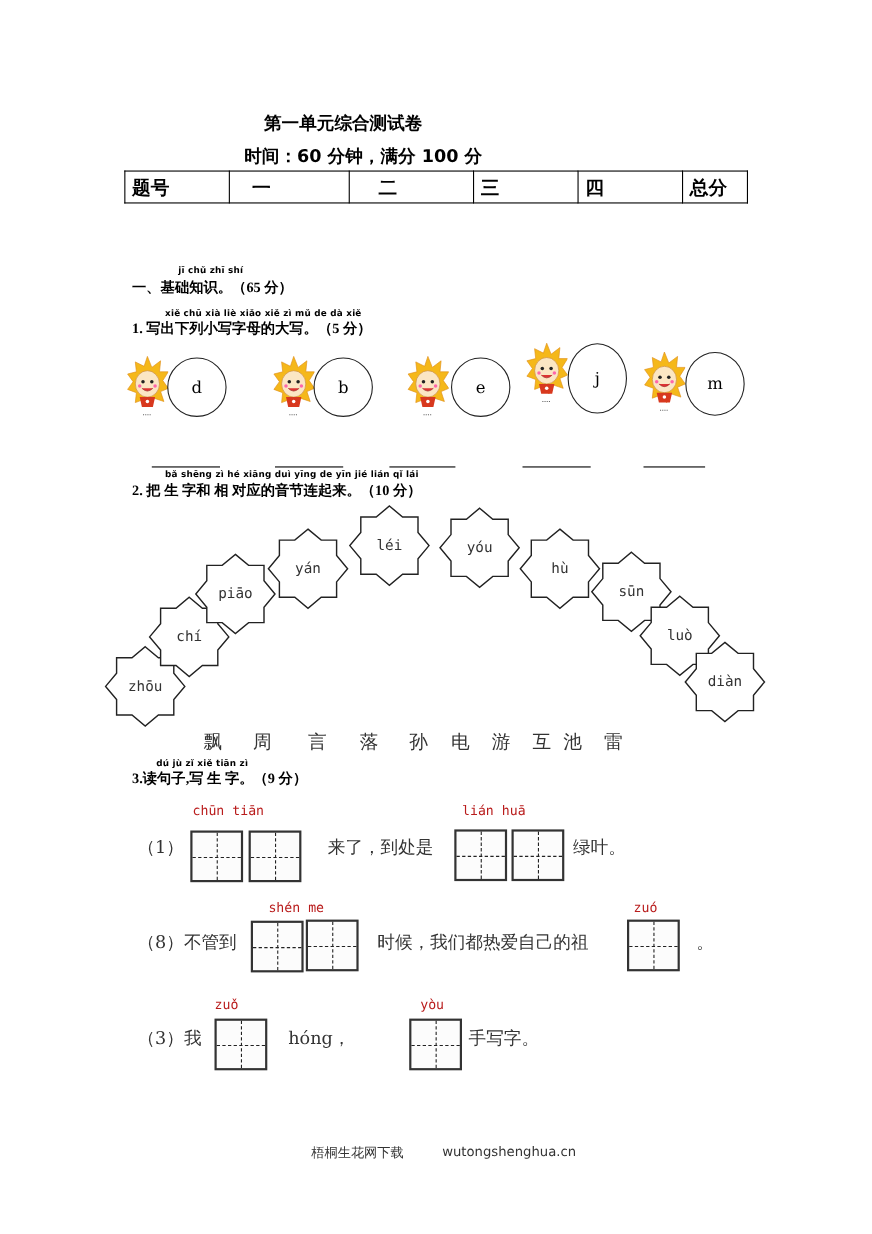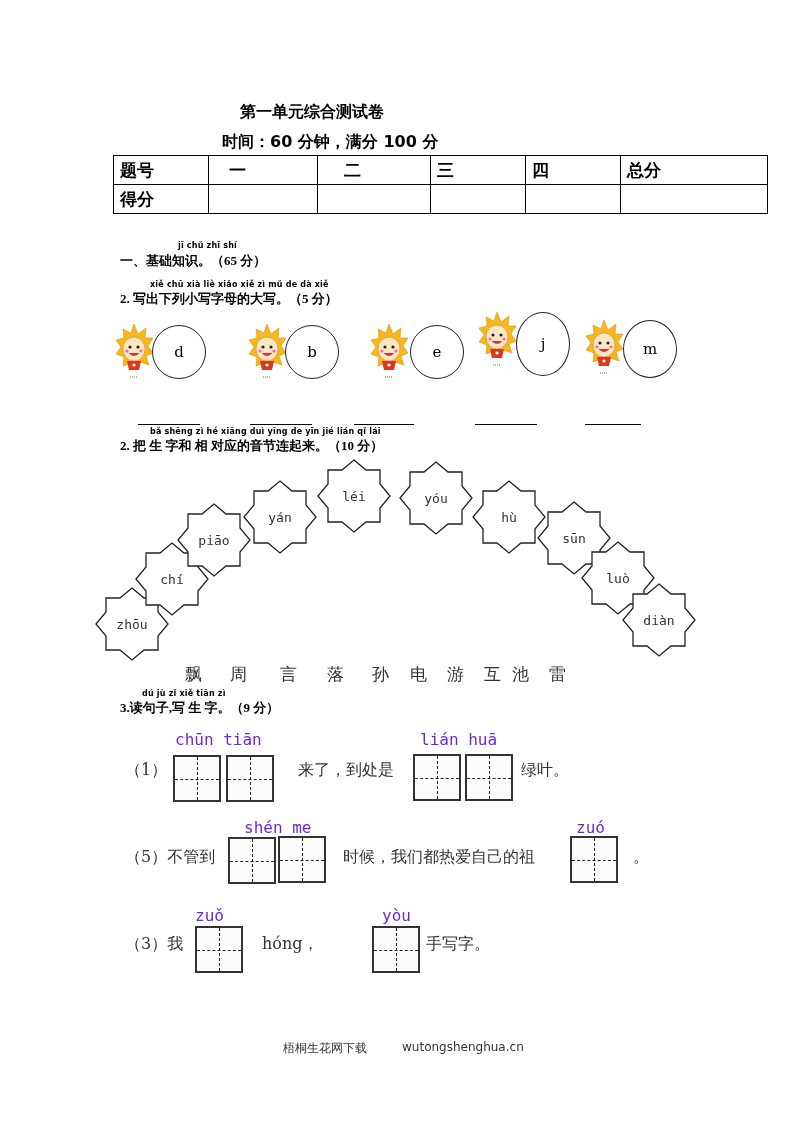--- a/index.html
+++ b/index.html
@@ -1,39 +1,39 @@
 <!DOCTYPE html>
 <html><head>
 <meta charset="utf-8">
 <style>
   html, body { margin:0; padding:0; background:#ffffff; }
   body { width:793px; height:1122px; position:relative; overflow:hidden;
          font-family:"DejaVu Serif", "Liberation Serif", serif; color:#000; }
   .abs { position:absolute;text-align:right; }
   .title { left:240px; top:102px; font-size:16px; font-weight:bold; font-family:"DejaVu Sans", sans-serif; letter-spacing:0px; }
   .subtitle { left:222px; top:132px; font-size:16px; font-weight:bold; font-family:"DejaVu Sans", sans-serif; }
-  table.score { position:absolute; left:113px; top:155px; width:655px; border-collapse:collapse; }
+  table.score { position:absolute; left:113px; top:155px; width:567px; border-collapse:collapse; }
   table.score td { border:1px solid #000; height:28px; padding:0 6px; font-size:17px; font-weight:bold;
                    font-family:"DejaVu Sans", sans-serif; vertical-align:middle; }
   .py { font-family:"DejaVu Sans", sans-serif; font-size:8px; font-weight:bold; position:absolute; white-space:nowrap; letter-spacing:0.2px; }
   .heading { font-family:Liberation Serif, serif; font-weight:bold; font-size:13px; position:absolute; white-space:nowrap; }
   .sun { position:absolute; width:38px; height:58px; }
   .circle { position:absolute; border:1.3px solid #222; border-radius:50%; display:flex; align-items:center; justify-content:center;
             font-family:"DejaVu Serif", serif; font-size:15px; }
   .uline { position:absolute; height:0; border-top:1.2px solid #000; }
   .star { position:absolute; width:76px; height:76px; }
   .star svg { position:absolute; left:0; top:0; }
   .star span { position:absolute; left:0; top:0; width:76px; height:76px; display:flex; align-items:center; justify-content:center;
                font-family:"DejaVu Sans Mono", monospace; font-size:13px; color:#333; }
   .chars { position:absolute; top:663px; font-size:17px; color:#333; font-family:"DejaVu Serif", serif; }
   .sent { position:absolute; font-family:"DejaVu Serif", serif; font-size:16px; color:#333; white-space:nowrap; }
   .gridbox { position:absolute; width:48px; height:47px; border:2px solid #333; background:#fcfcfc; box-sizing:border-box; }
   .gridbox::before { content:""; position:absolute; left:50%; top:0; bottom:0; border-left:1.3px dashed #222; }
   .gridbox::after { content:""; position:absolute; top:50%; left:0; right:0; border-top:1.3px dashed #222; }
-  .spy { position:absolute; font-family:"DejaVu Sans Mono", monospace; font-size:16px; color:#6d28d9; white-space:nowrap; }
+  .spy { position:absolute; font-family:"DejaVu Sans Mono", monospace; font-size:12px; color:#b91c1c; white-space:nowrap; }
   .footer { position:absolute; top:1040px; font-size:12px; color:#333; white-space:nowrap; }
 </style>
 </head>
 <body>
 
 <svg width="0" height="0" style="position:absolute">
   <defs>
     <g id="sunflower">
       <g fill="#f5b81a" stroke="#e0901a" stroke-width="0.6">
         <path d="M19 2 L23 12 L31 6 L30 16 L38 16 L33 24 L38 31 L31 34 L34 43 L25 40 L21 48 L16 41 L8 44 L9 35 L1 32 L6 25 L1 18 L9 16 L8 7 L16 11 Z"></path>
@@ -60,36 +60,28 @@
 <table class="score">
   <tbody>
       <tr>
     <td style="width:82px">题号</td>
     <td style="width:82px;padding-left:20px">一</td>
     <td style="width:80px;padding-left:26px">二</td>
     <td style="width:82px">三</td>
     <td style="width:82px">四</td>
     <td>总分</td>
   </tr>
-  <tr>
-    <td>得分</td>
-    <td></td>
-    <td></td>
-    <td></td>
-    <td></td>
-    <td></td>
-  </tr>
 </tbody>
   </table>
 
-<div class="py" style="left:178px;top:241px">jī chǔ zhī shí</div>
+<div class="py" style="left:162px;top:241px">jī chǔ zhī shí</div>
 <div class="heading" style="left:120px;top:252px">一、基础知识。（65 分）</div>
 
 <div class="py" style="left:150px;top:280px">xiě chū xià liè xiǎo xiě  zì  mǔ  de  dà  xiě</div>
-<div class="heading" style="left:120px;top:290px">2.  写出下列小写字母的大写。（5 分）</div>
+<div class="heading" style="left:120px;top:290px">1.  写出下列小写字母的大写。（5 分）</div>
 
 <svg class="sun" style="left:115px;top:322px" viewBox="0 0 38 58">
     <use href="#sunflower"></use>
   </svg>
 <div class="circle" style="left:152px;top:325px;width:52px;height:52px">
     <span>d</span>
   </div>
 
 <svg class="sun" style="left:248px;top:322px" viewBox="0 0 38 58">
     <use href="#sunflower"></use>
@@ -208,21 +200,21 @@
 <div class="sent" style="left:125px;top:760px">（1）</div>
 <div class="gridbox" style="left:173px;top:755px"></div>
 <div class="gridbox" style="left:226px;top:755px"></div>
 <div class="sent" style="left:298px;top:760px">来了，到处是</div>
 <div class="gridbox" style="left:413px;top:754px"></div>
 <div class="gridbox" style="left:465px;top:754px"></div>
 <div class="sent" style="left:521px;top:760px">绿叶。</div>
 
 <div class="spy" style="left:244px;top:818px">shén  me</div>
 <div class="spy" style="left:576px;top:818px">zuó</div>
-<div class="sent" style="left:125px;top:847px">（5）不管到</div>
+<div class="sent" style="left:125px;top:847px">（8）不管到</div>
 <div class="gridbox" style="left:228px;top:837px"></div>
 <div class="gridbox" style="left:278px;top:836px"></div>
 <div class="sent" style="left:343px;top:847px">时候，我们都热爱自己的祖</div>
 <div class="gridbox" style="left:570px;top:836px"></div>
 <div class="sent" style="left:633px;top:847px">。</div>
 
 <div class="spy" style="left:195px;top:906px">zuǒ</div>
 <div class="spy" style="left:382px;top:906px">yòu</div>
 <div class="sent" style="left:125px;top:934px">（3）我</div>
 <div class="gridbox" style="left:195px;top:926px"></div>

